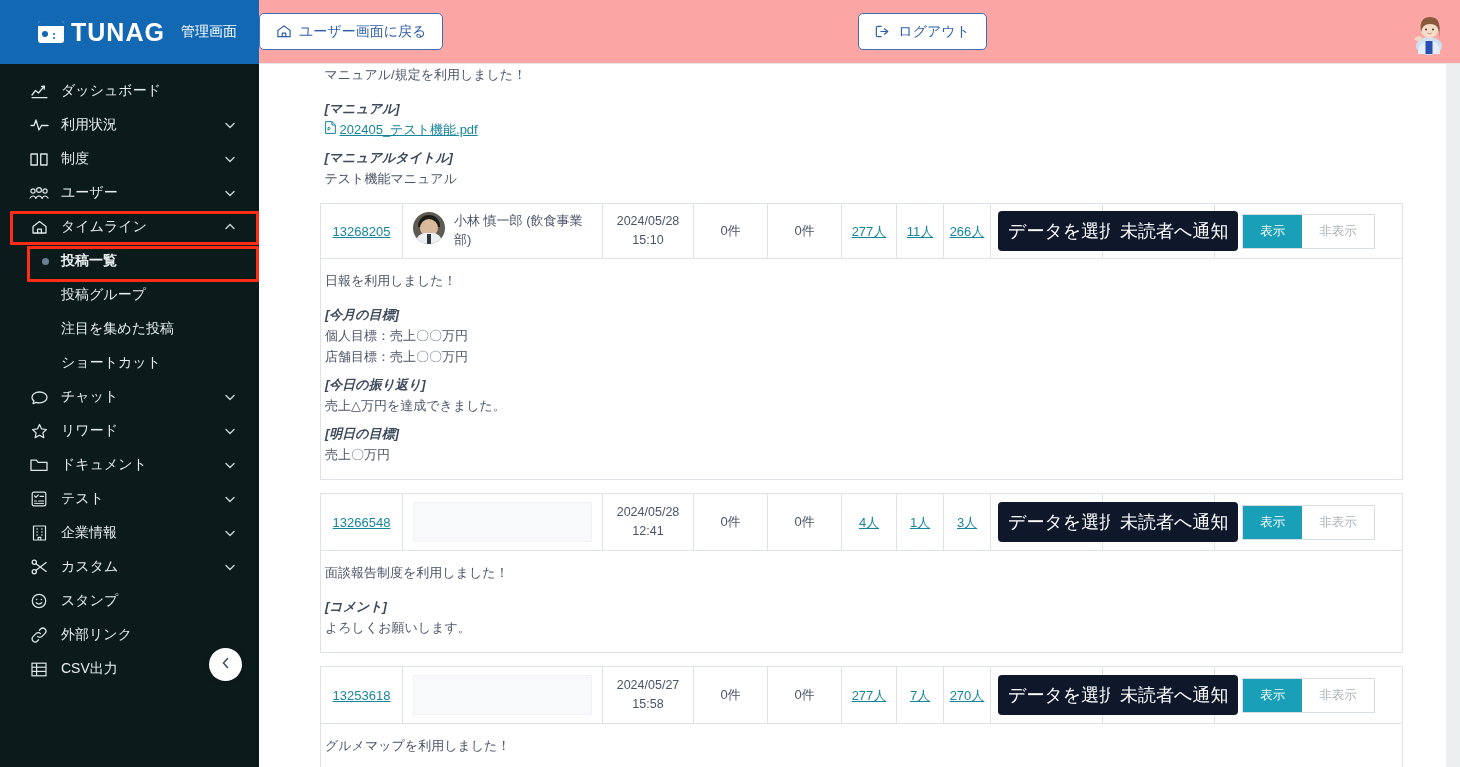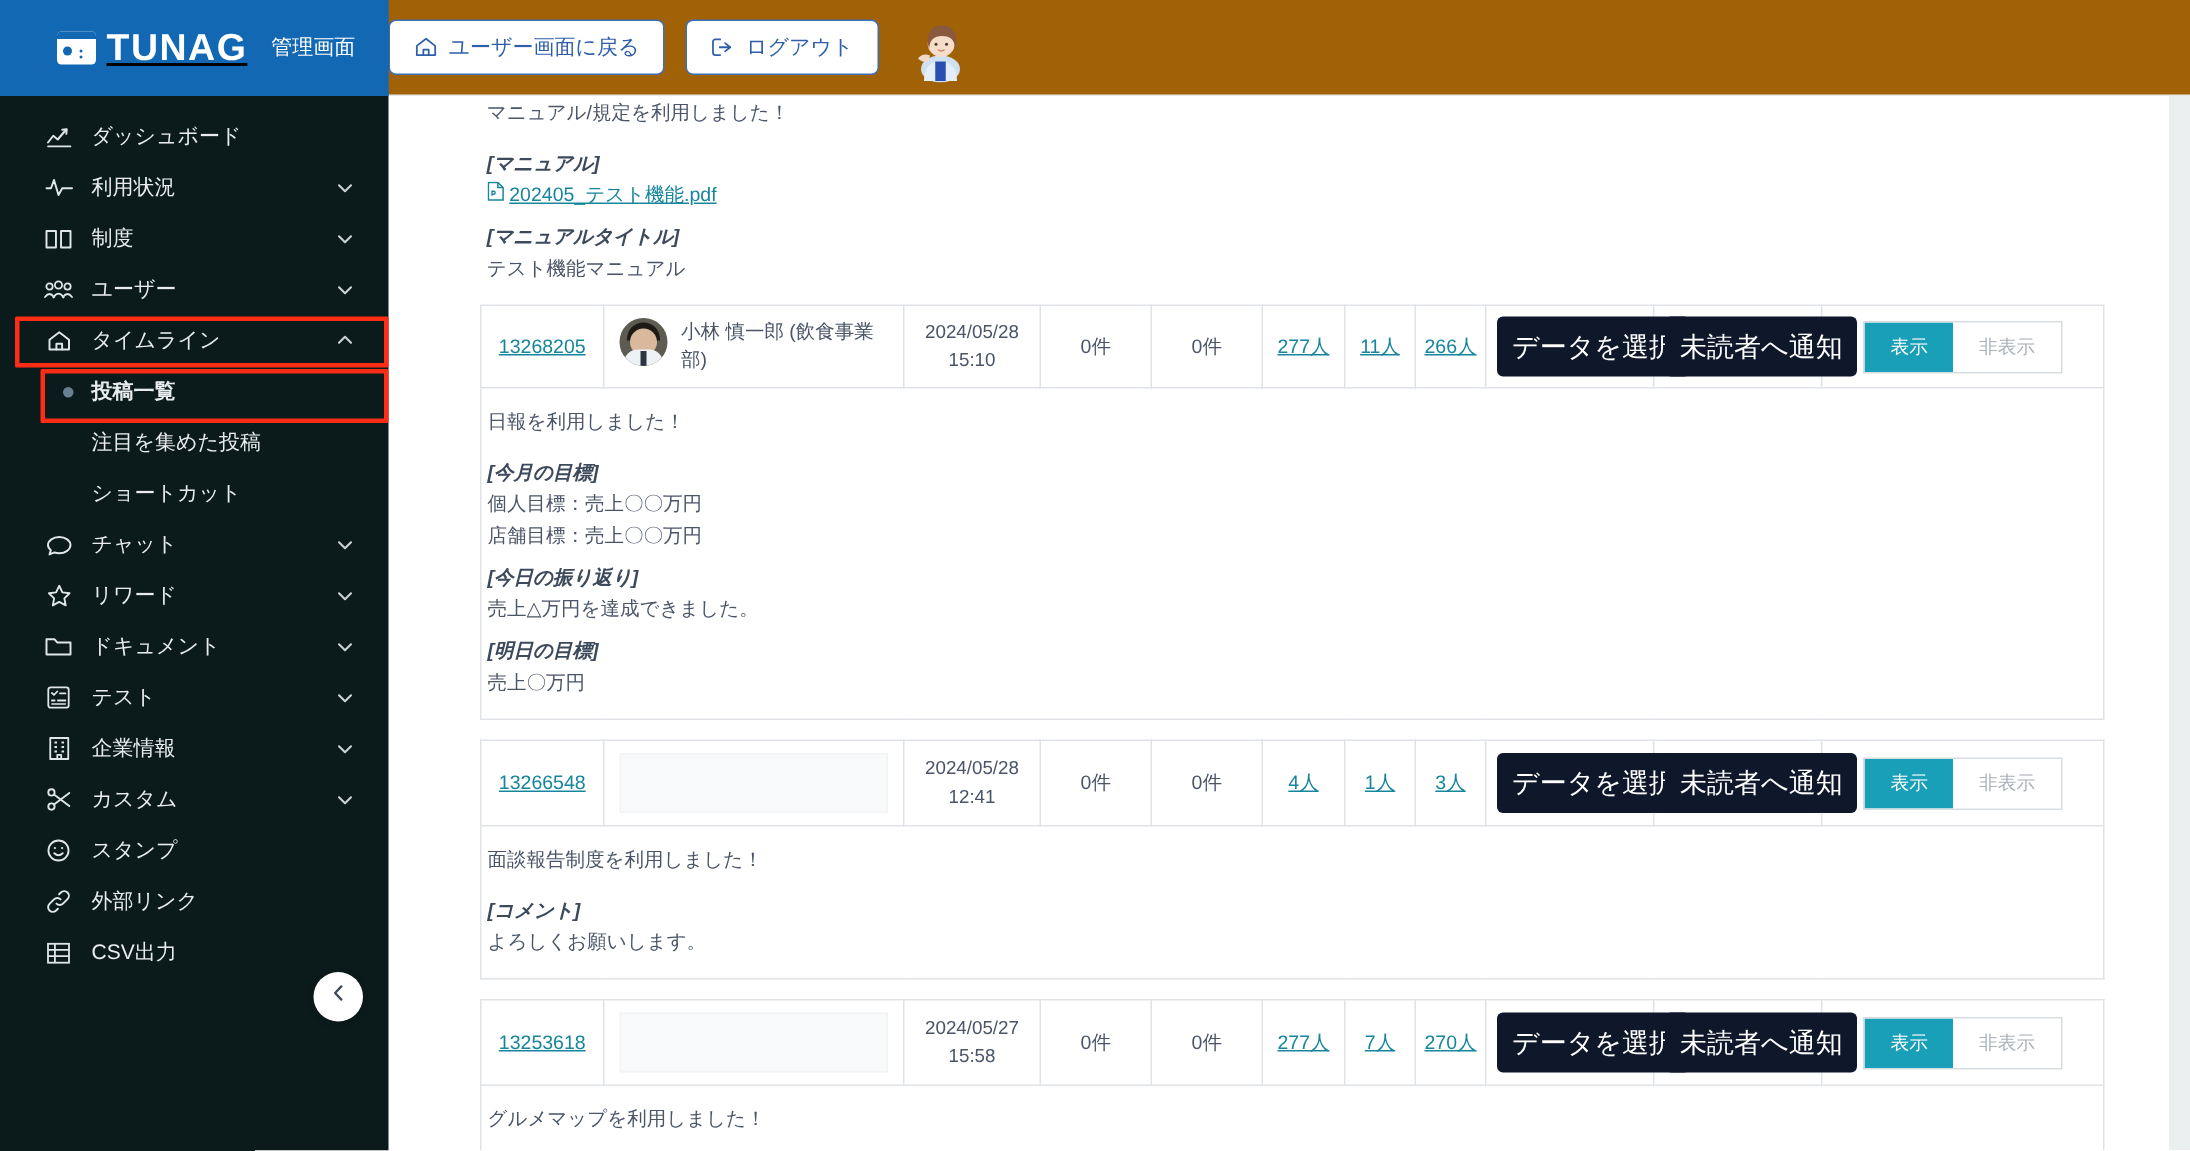--- a/index.html
+++ b/index.html
@@ -15,21 +15,21 @@
   #sidebar {
     position: absolute; left: 0; top: 0;
     width: 259px; height: 767px;
     background: #0b1b1b;
     z-index: 30;
   }
   #brand {
     height: 64px; background: #1268b3;
     display: flex; align-items: center; padding-left: 38px; gap: 10px;
   }
-  .brand-logo { display: flex; align-items: center; gap: 7px; text-decoration: underline; }
+  .brand-logo { display: flex; align-items: center; gap: 7px; }
   .logo-mark {
     width: 26px; height: 22px; border-radius: 3px; background: #ffffff;
     position: relative; flex: none;
   }
   .logo-mark::before {
     content: ""; position: absolute; left: 0; top: 0; right: 0; height: 5px;
     background: #1268b3; border-radius: 3px 3px 0 0;
   }
   .logo-mark::after {
     content: ""; position: absolute; left: 4px; top: 10px;
@@ -82,23 +82,23 @@
     position: absolute; left: 209px; top: 648px;
     width: 33px; height: 33px; border-radius: 50%;
     background: #ffffff; box-shadow: 0 1px 4px rgba(0,0,0,.28);
     display: flex; align-items: center; justify-content: center;
     cursor: pointer; z-index: 45;
   }
 
   
   #header {
     position: absolute; left: 259px; top: 0; right: 0; height: 64px;
-    background: #a16207; border-bottom: 1px solid #e3e7ea;
-    display: flex; align-items: center; justify-content: flex-start;
-    padding-right: 12px; gap: 14px; z-index: 20;
+    background: #fca5a5; border-bottom: 1px solid #e3e7ea;
+    display: flex; align-items: center; justify-content: space-between;
+    padding-right: 12px; z-index: 20;
   }
   .hdr-btn {
     display: flex; align-items: center; gap: 7px;
     height: 37px; padding: 0 16px;
     border: 1px solid #3c6fb5; border-radius: 5px;
     background: #fff; color: #2f5fa8; font-size: 14px; cursor: pointer;
     white-space: nowrap;
   }
   .hdr-btn svg { display: block; }
   #avatar-illus {
@@ -296,20 +296,24 @@
           <span class="ni-chev">
             <svg width="14" height="14" viewBox="0 0 14 14" fill="none" stroke="#dfe6e8" stroke-width="1.4" stroke-linecap="round" stroke-linejoin="round">
                 <path d="M3 8.5 L7 4.5 L11 8.5"></path>
               </svg>
           </span>
         </div>
 
         <div class="nav-sub active">
           <span class="dot"></span>
           <span>投稿一覧</span>
+        </div>
+        <div class="nav-sub">
+          <span class="dot hidden"></span>
+          <span>投稿グループ</span>
         </div>
         <div class="nav-sub">
           <span class="dot hidden"></span>
           <span>注目を集めた投稿</span>
         </div>
         <div class="nav-sub">
           <span class="dot hidden"></span>
           <span>ショートカット</span>
         </div>
 

